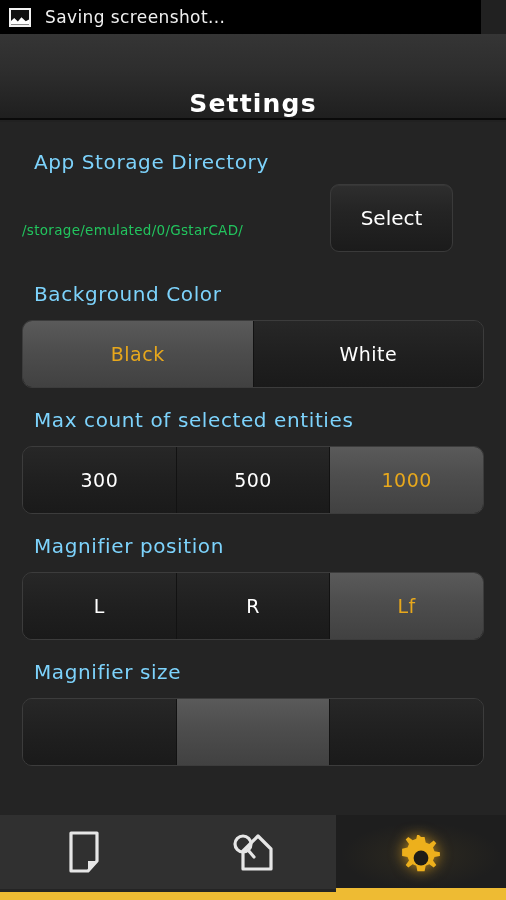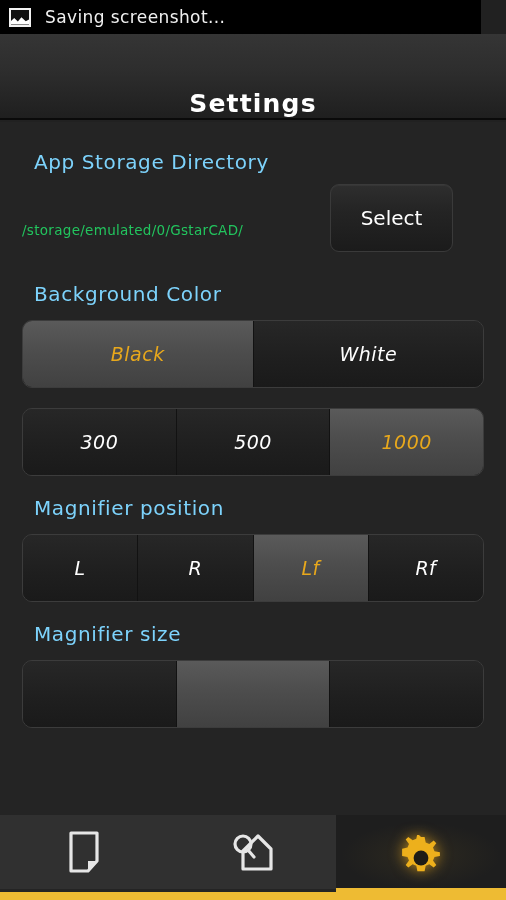--- a/index.html
+++ b/index.html
@@ -68,21 +68,20 @@
     display:flex; align-items:center; justify-content:center;
     color:#fff; font-size:20px;
   }
 
   
   .seg{
     margin:14px 22px 0 22px; height:68px;
     border-radius:10px; overflow:hidden; display:flex;
     border:1px solid #3c3c3c;
     background:linear-gradient(to bottom,#262626 0%,#1e1e1e 55%,#191919 100%);
-    font-style:italic;
   }
   .seg-item{
     flex:1 1 0; display:flex; align-items:center; justify-content:center;
     color:#ffffff; font-size:19px; letter-spacing:.5px;
     background:linear-gradient(to bottom,#272727 0%,#1f1f1f 55%,#1a1a1a 100%);
   }
   .seg-item + .seg-item{ border-left:1px solid #121212; }
   .seg-item.sel{
     background:linear-gradient(to bottom,#5a5a5a 0%,#4d4d4d 45%,#414141 100%);
     color:#e8a81c;
@@ -149,34 +148,34 @@
 
   <div class="grp" style="margin-top:-2px;">
     <div class="section-label">Background Color</div>
     <div class="seg">
       <div class="seg-item sel">Black</div>
       <div class="seg-item">White</div>
     </div>
   </div>
 
   <div class="grp">
+    <div class="section-label">Max count of selected entities</div>
     <div class="seg">
       <div class="seg-item">300</div>
       <div class="seg-item">500</div>
       <div class="seg-item sel">1000</div>
     </div>
   </div>
 
   <div class="grp">
     <div class="section-label">Magnifier position</div>
     <div class="seg">
       <div class="seg-item">L</div>
       <div class="seg-item">R</div>
       <div class="seg-item sel">Lf</div>
-      <div class="seg-item">Rf</div>
     </div>
   </div>
 
   <div class="grp">
     <div class="section-label">Magnifier size</div>
     <div class="seg clipped">
       <div class="seg-item"></div>
       <div class="seg-item sel"></div>
       <div class="seg-item"></div>
     </div>

